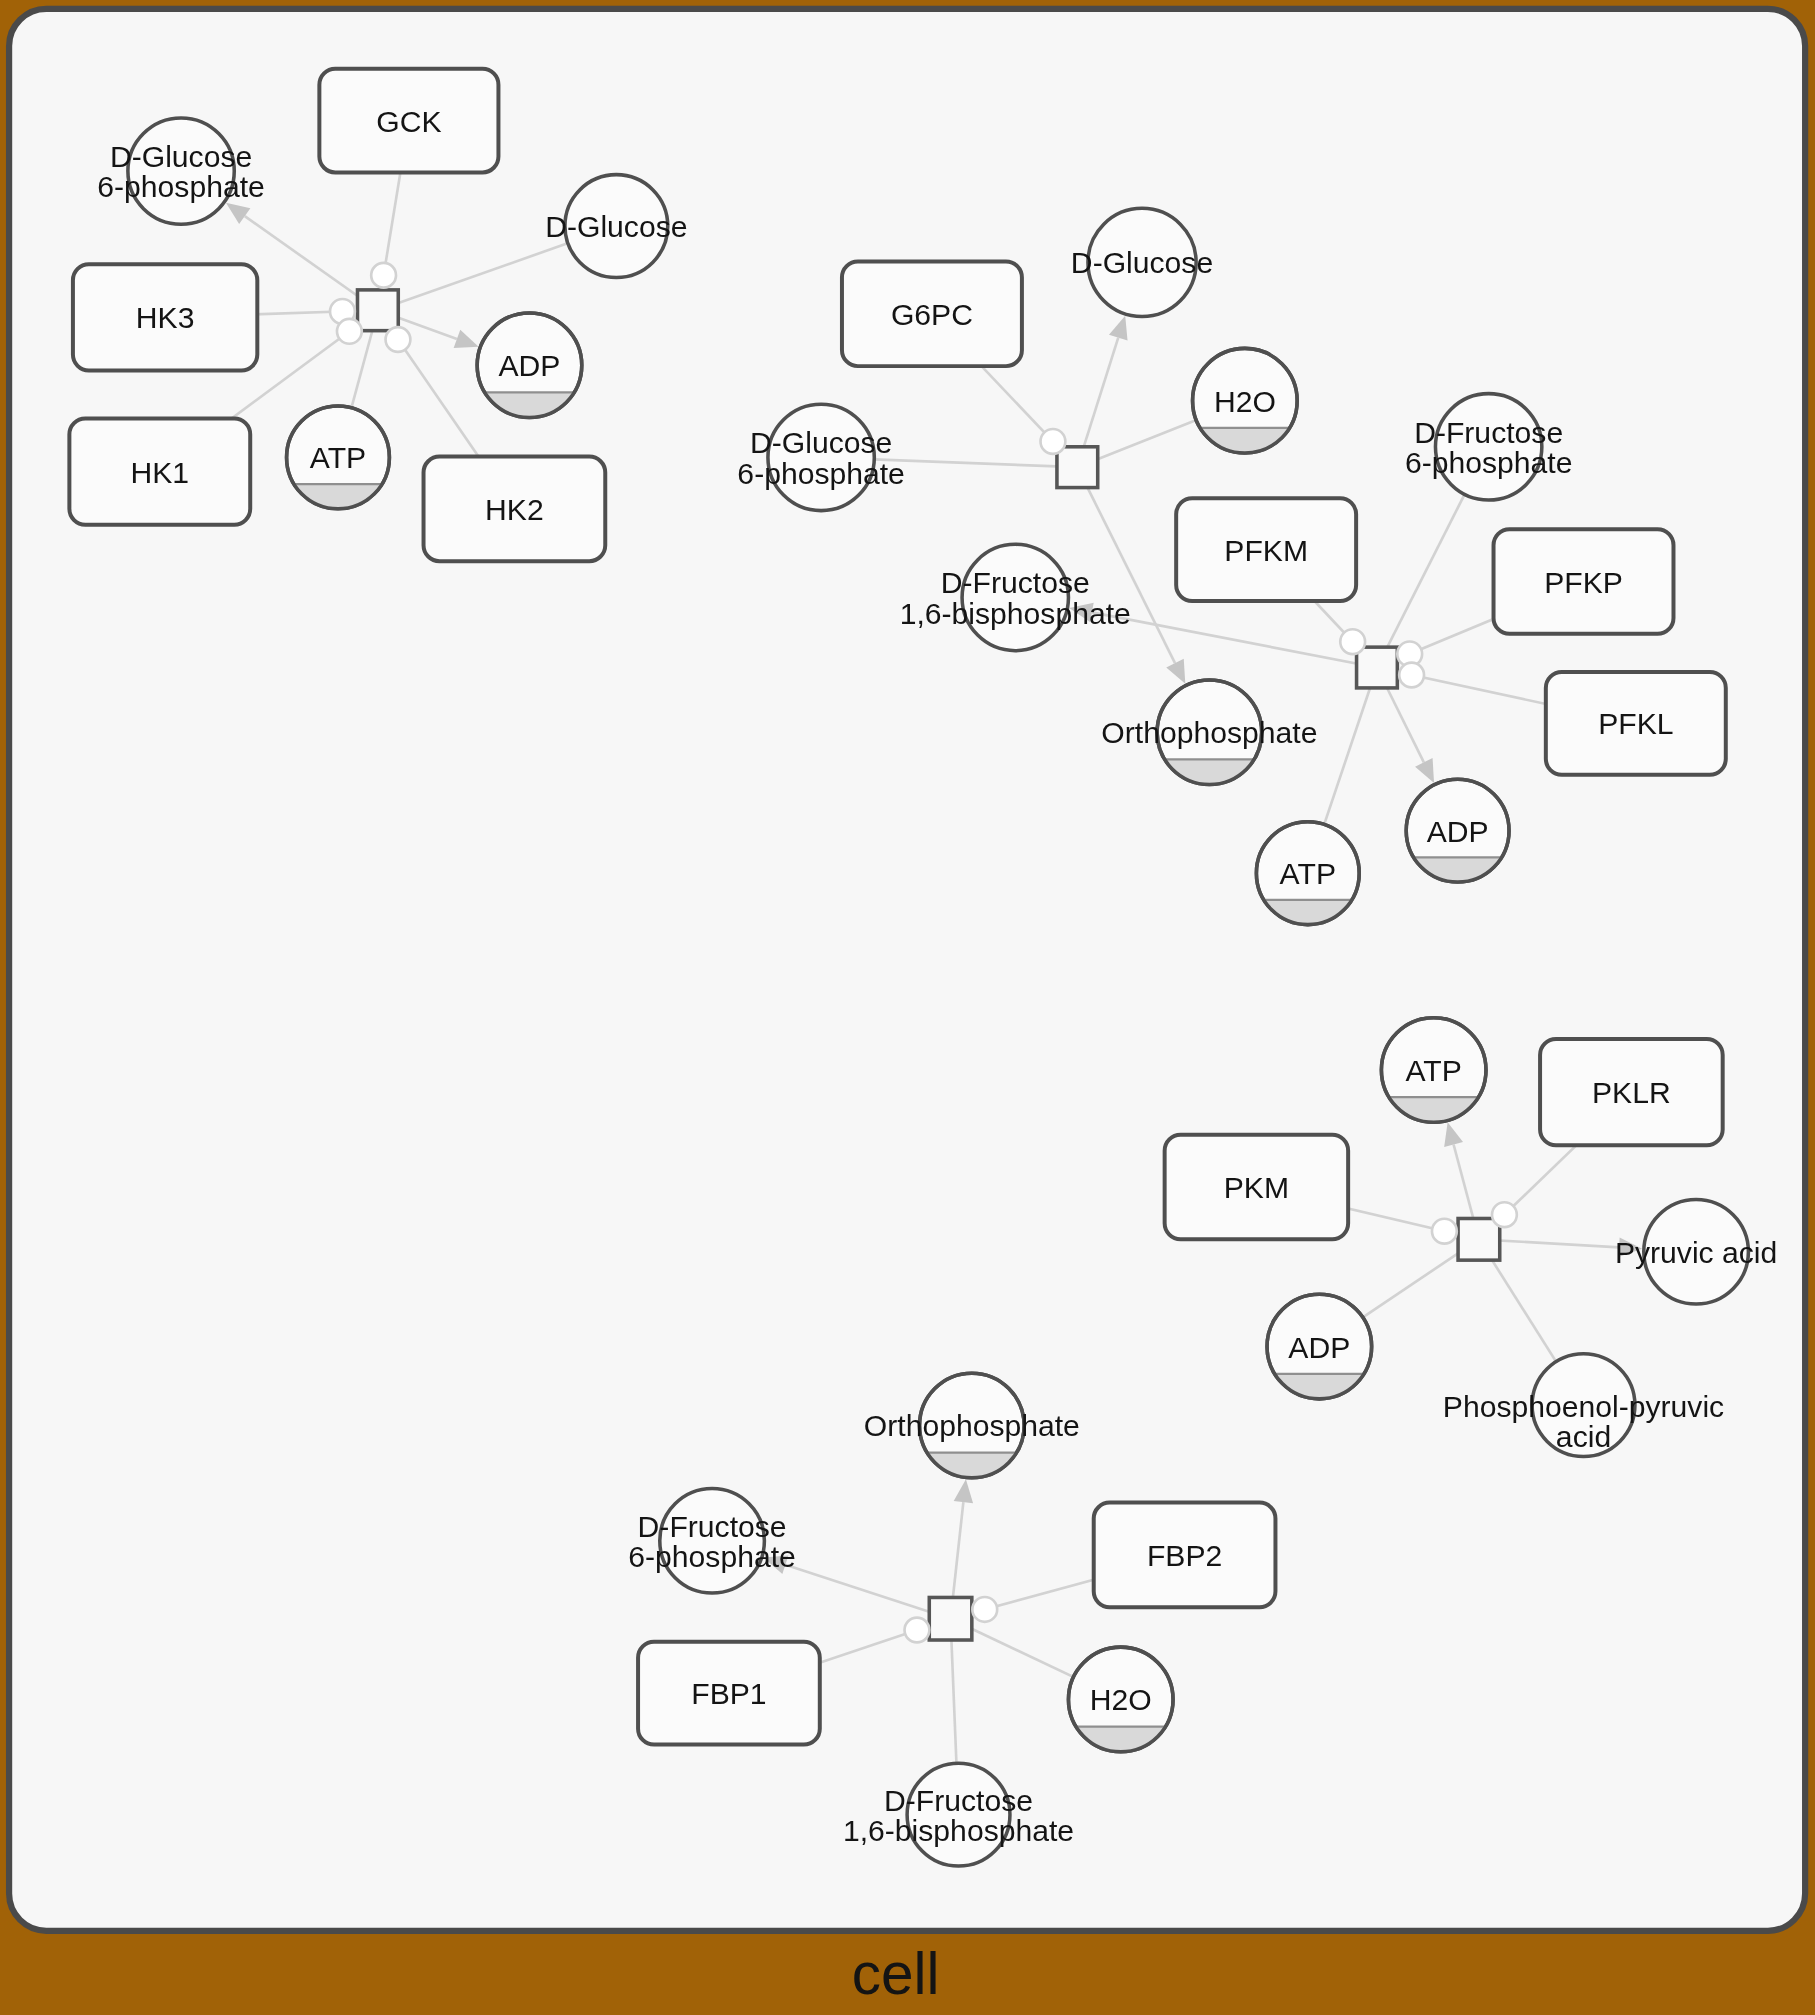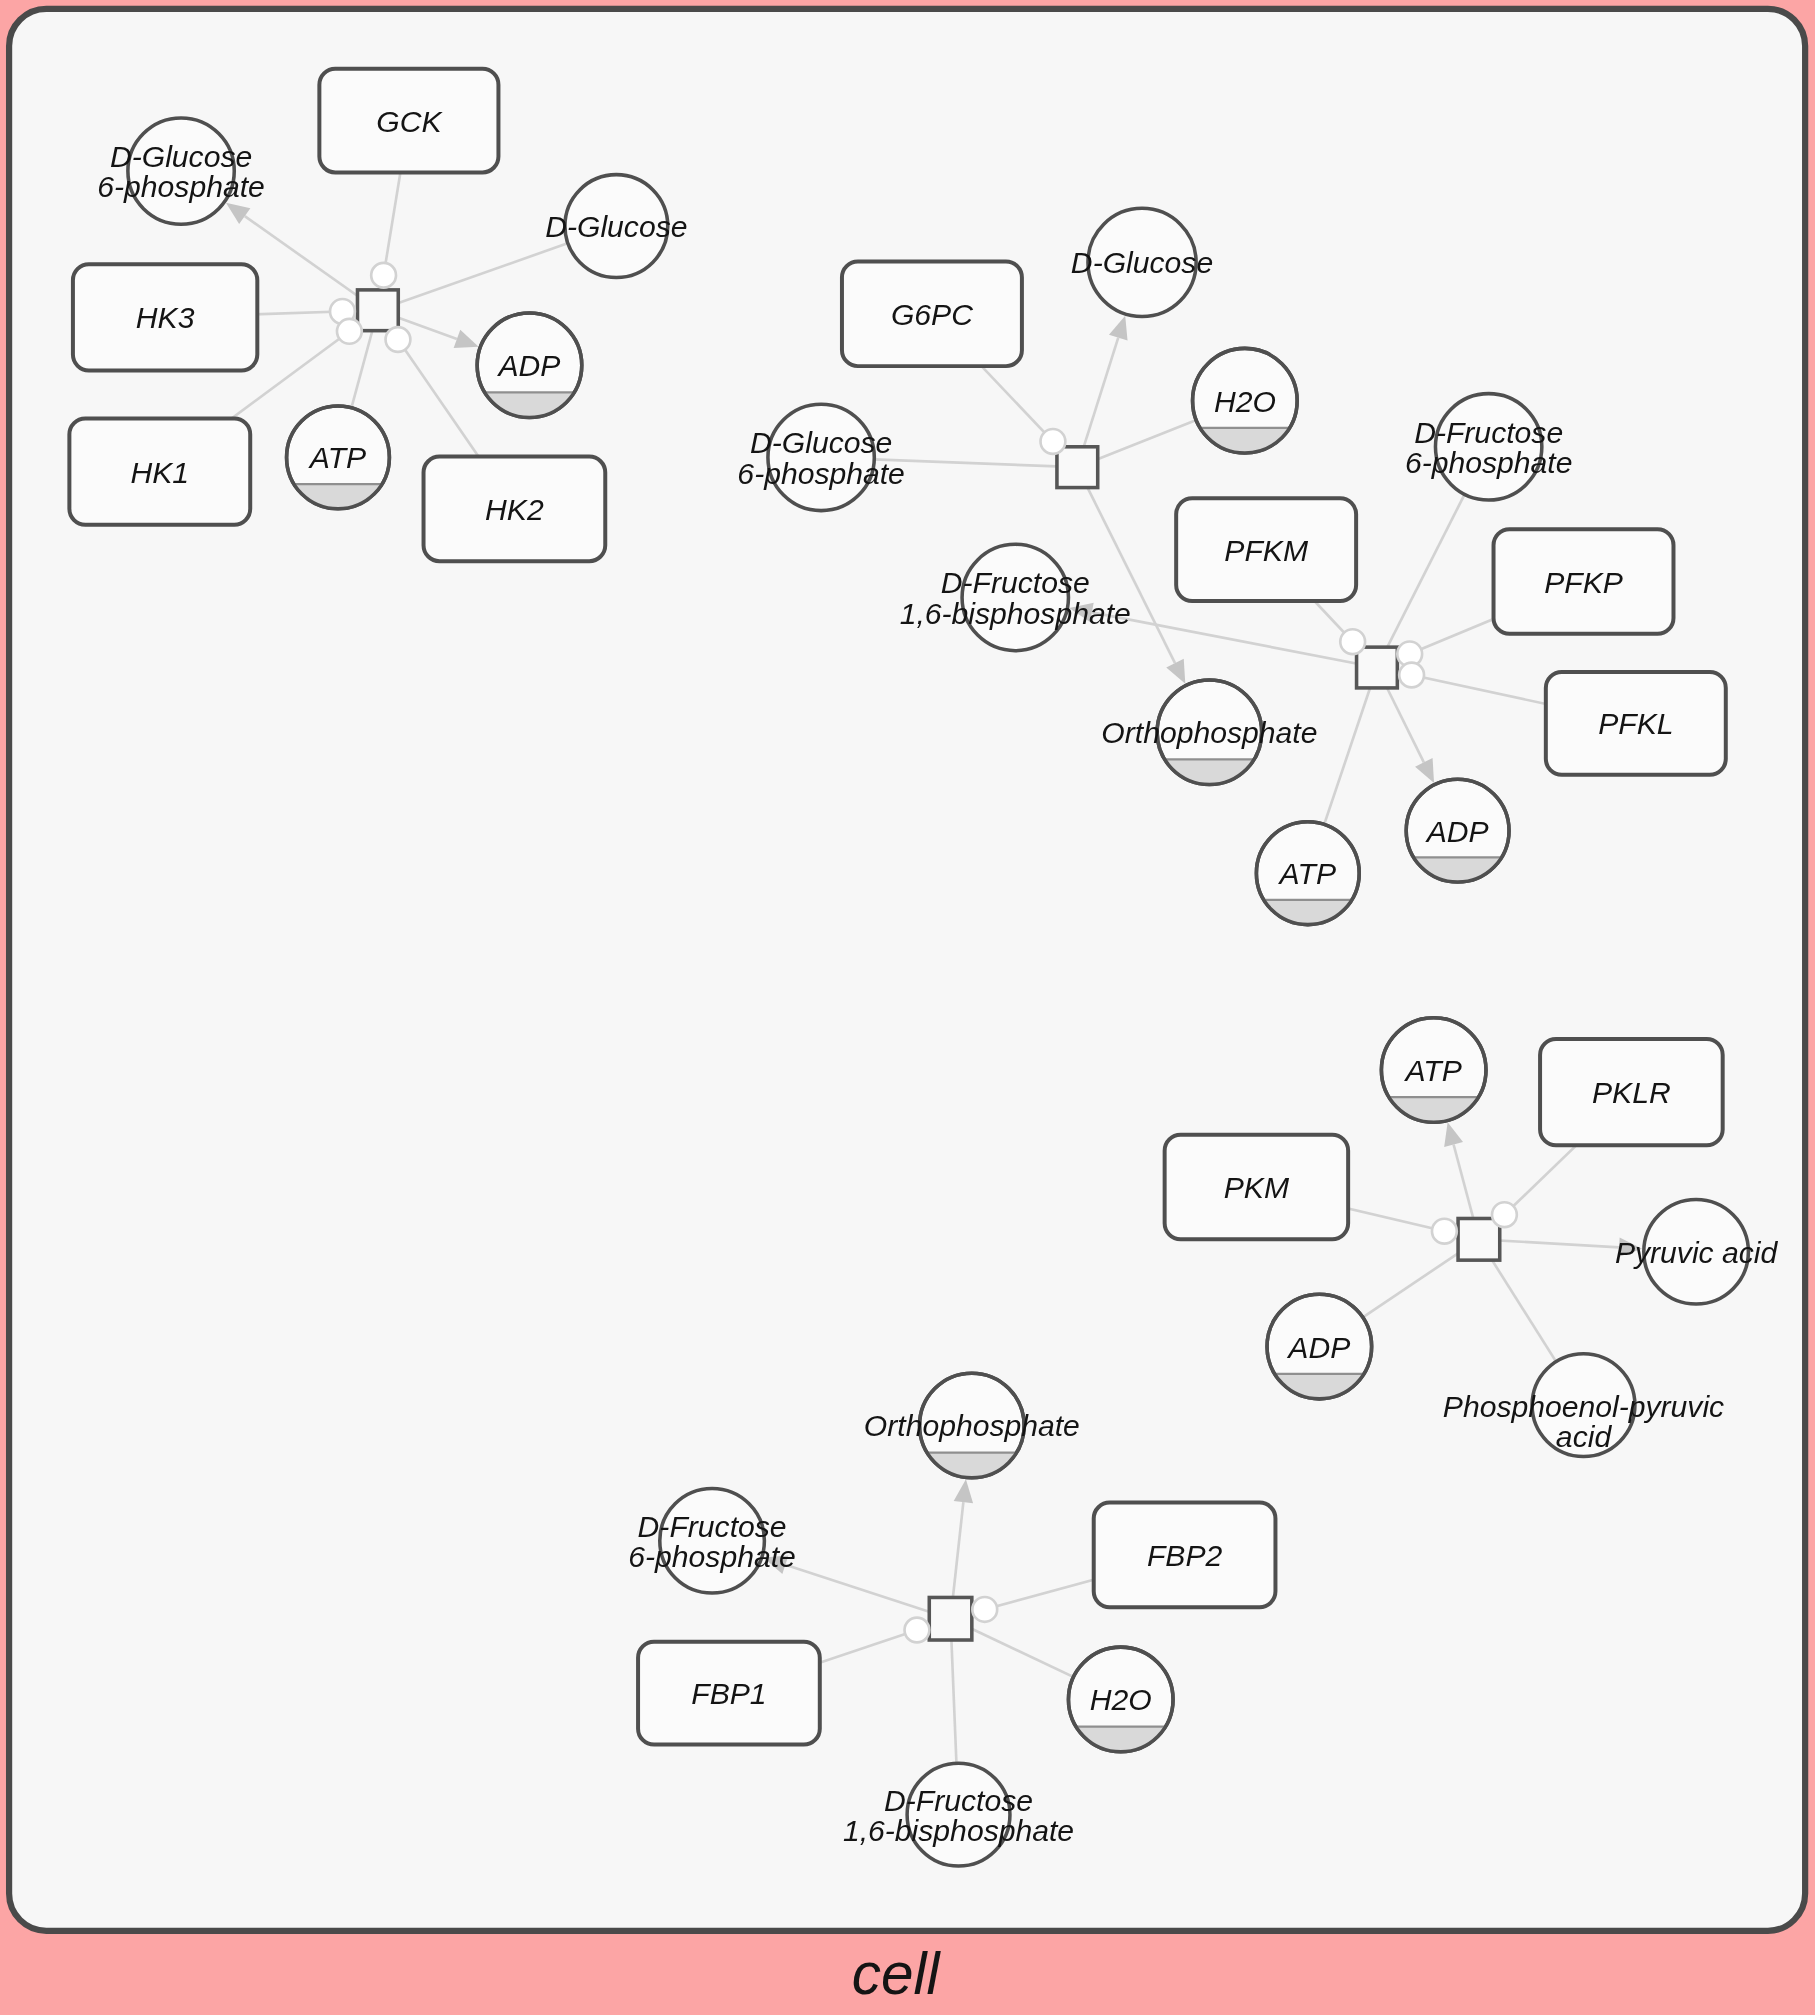--- a/index.html
+++ b/index.html
@@ -5,23 +5,22 @@
   html, body {
     margin: 0;
     padding: 0;
     background: #ffffff;
     font-family: "Liberation Sans", sans-serif;
   }
   .stage {
     position: relative;
     width: 1816px;
     height: 2015px;
-    background: #fca5a5;
+    background: #a16207;
     overflow: hidden;
-    font-style: italic;
   }
   svg { display: block; }
   text {
     font-family: "Liberation Sans", sans-serif;
     user-select: none;
   }
 </style>
 </head>
 <body>
 

